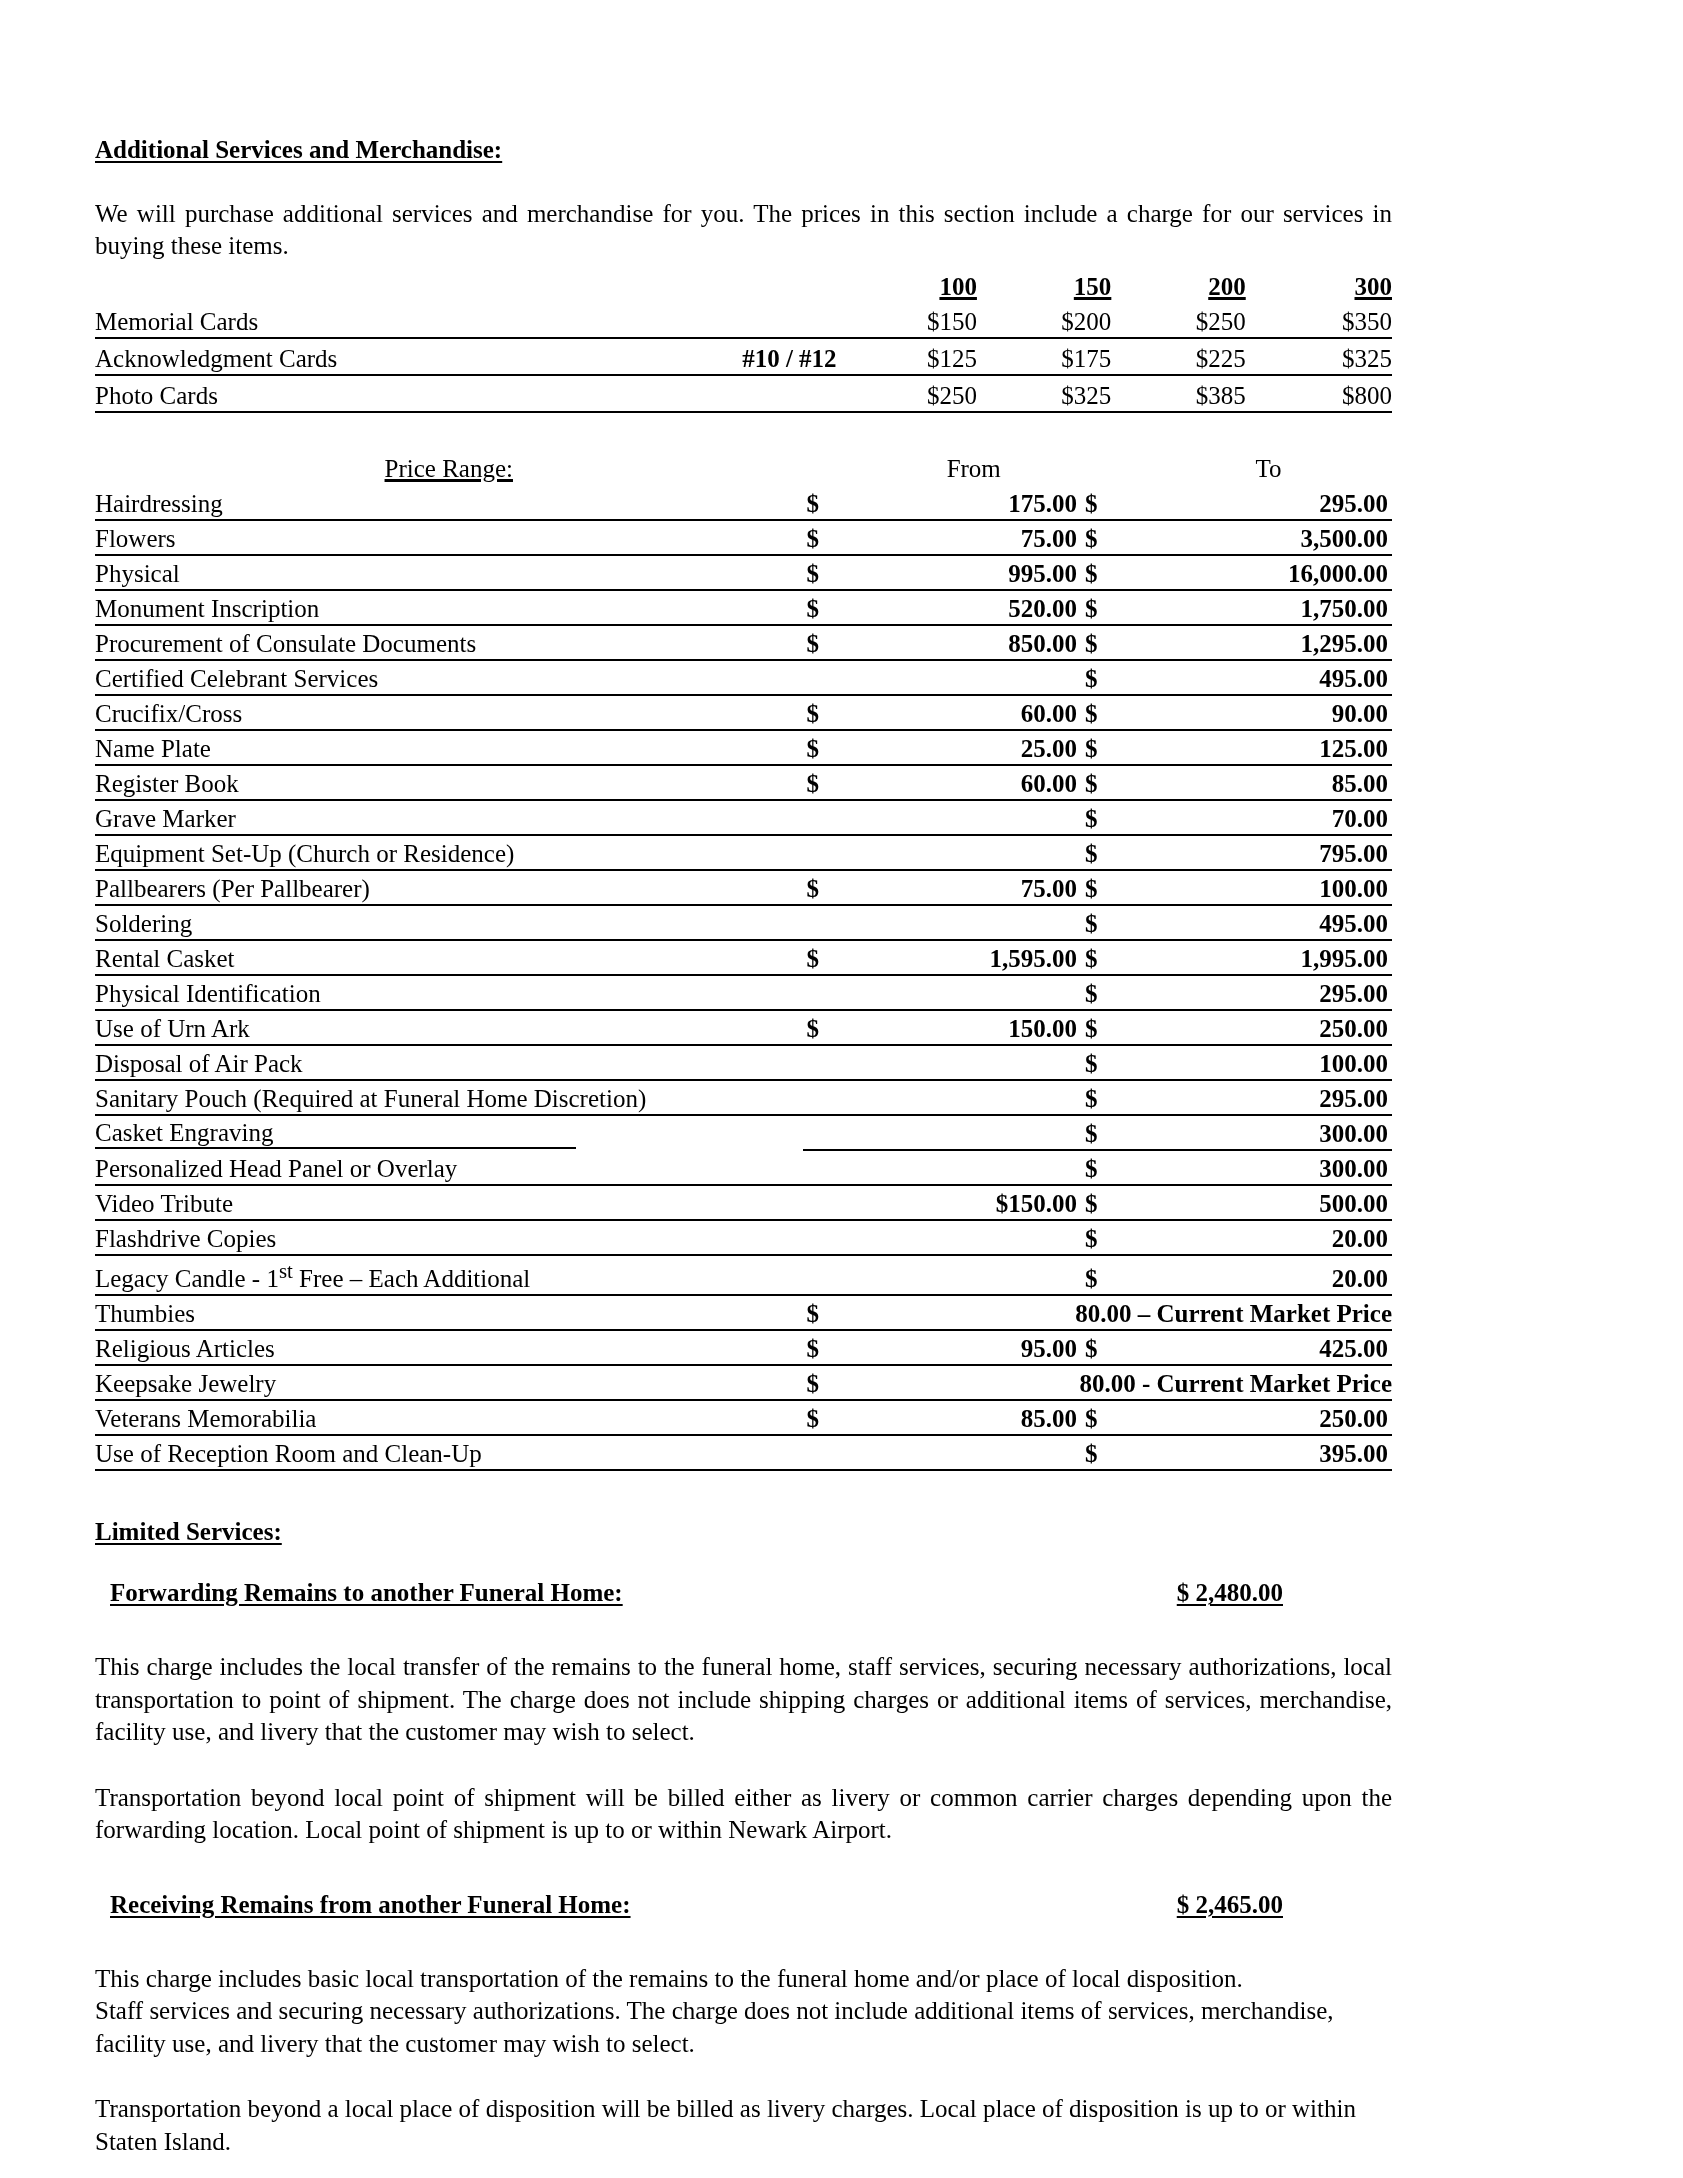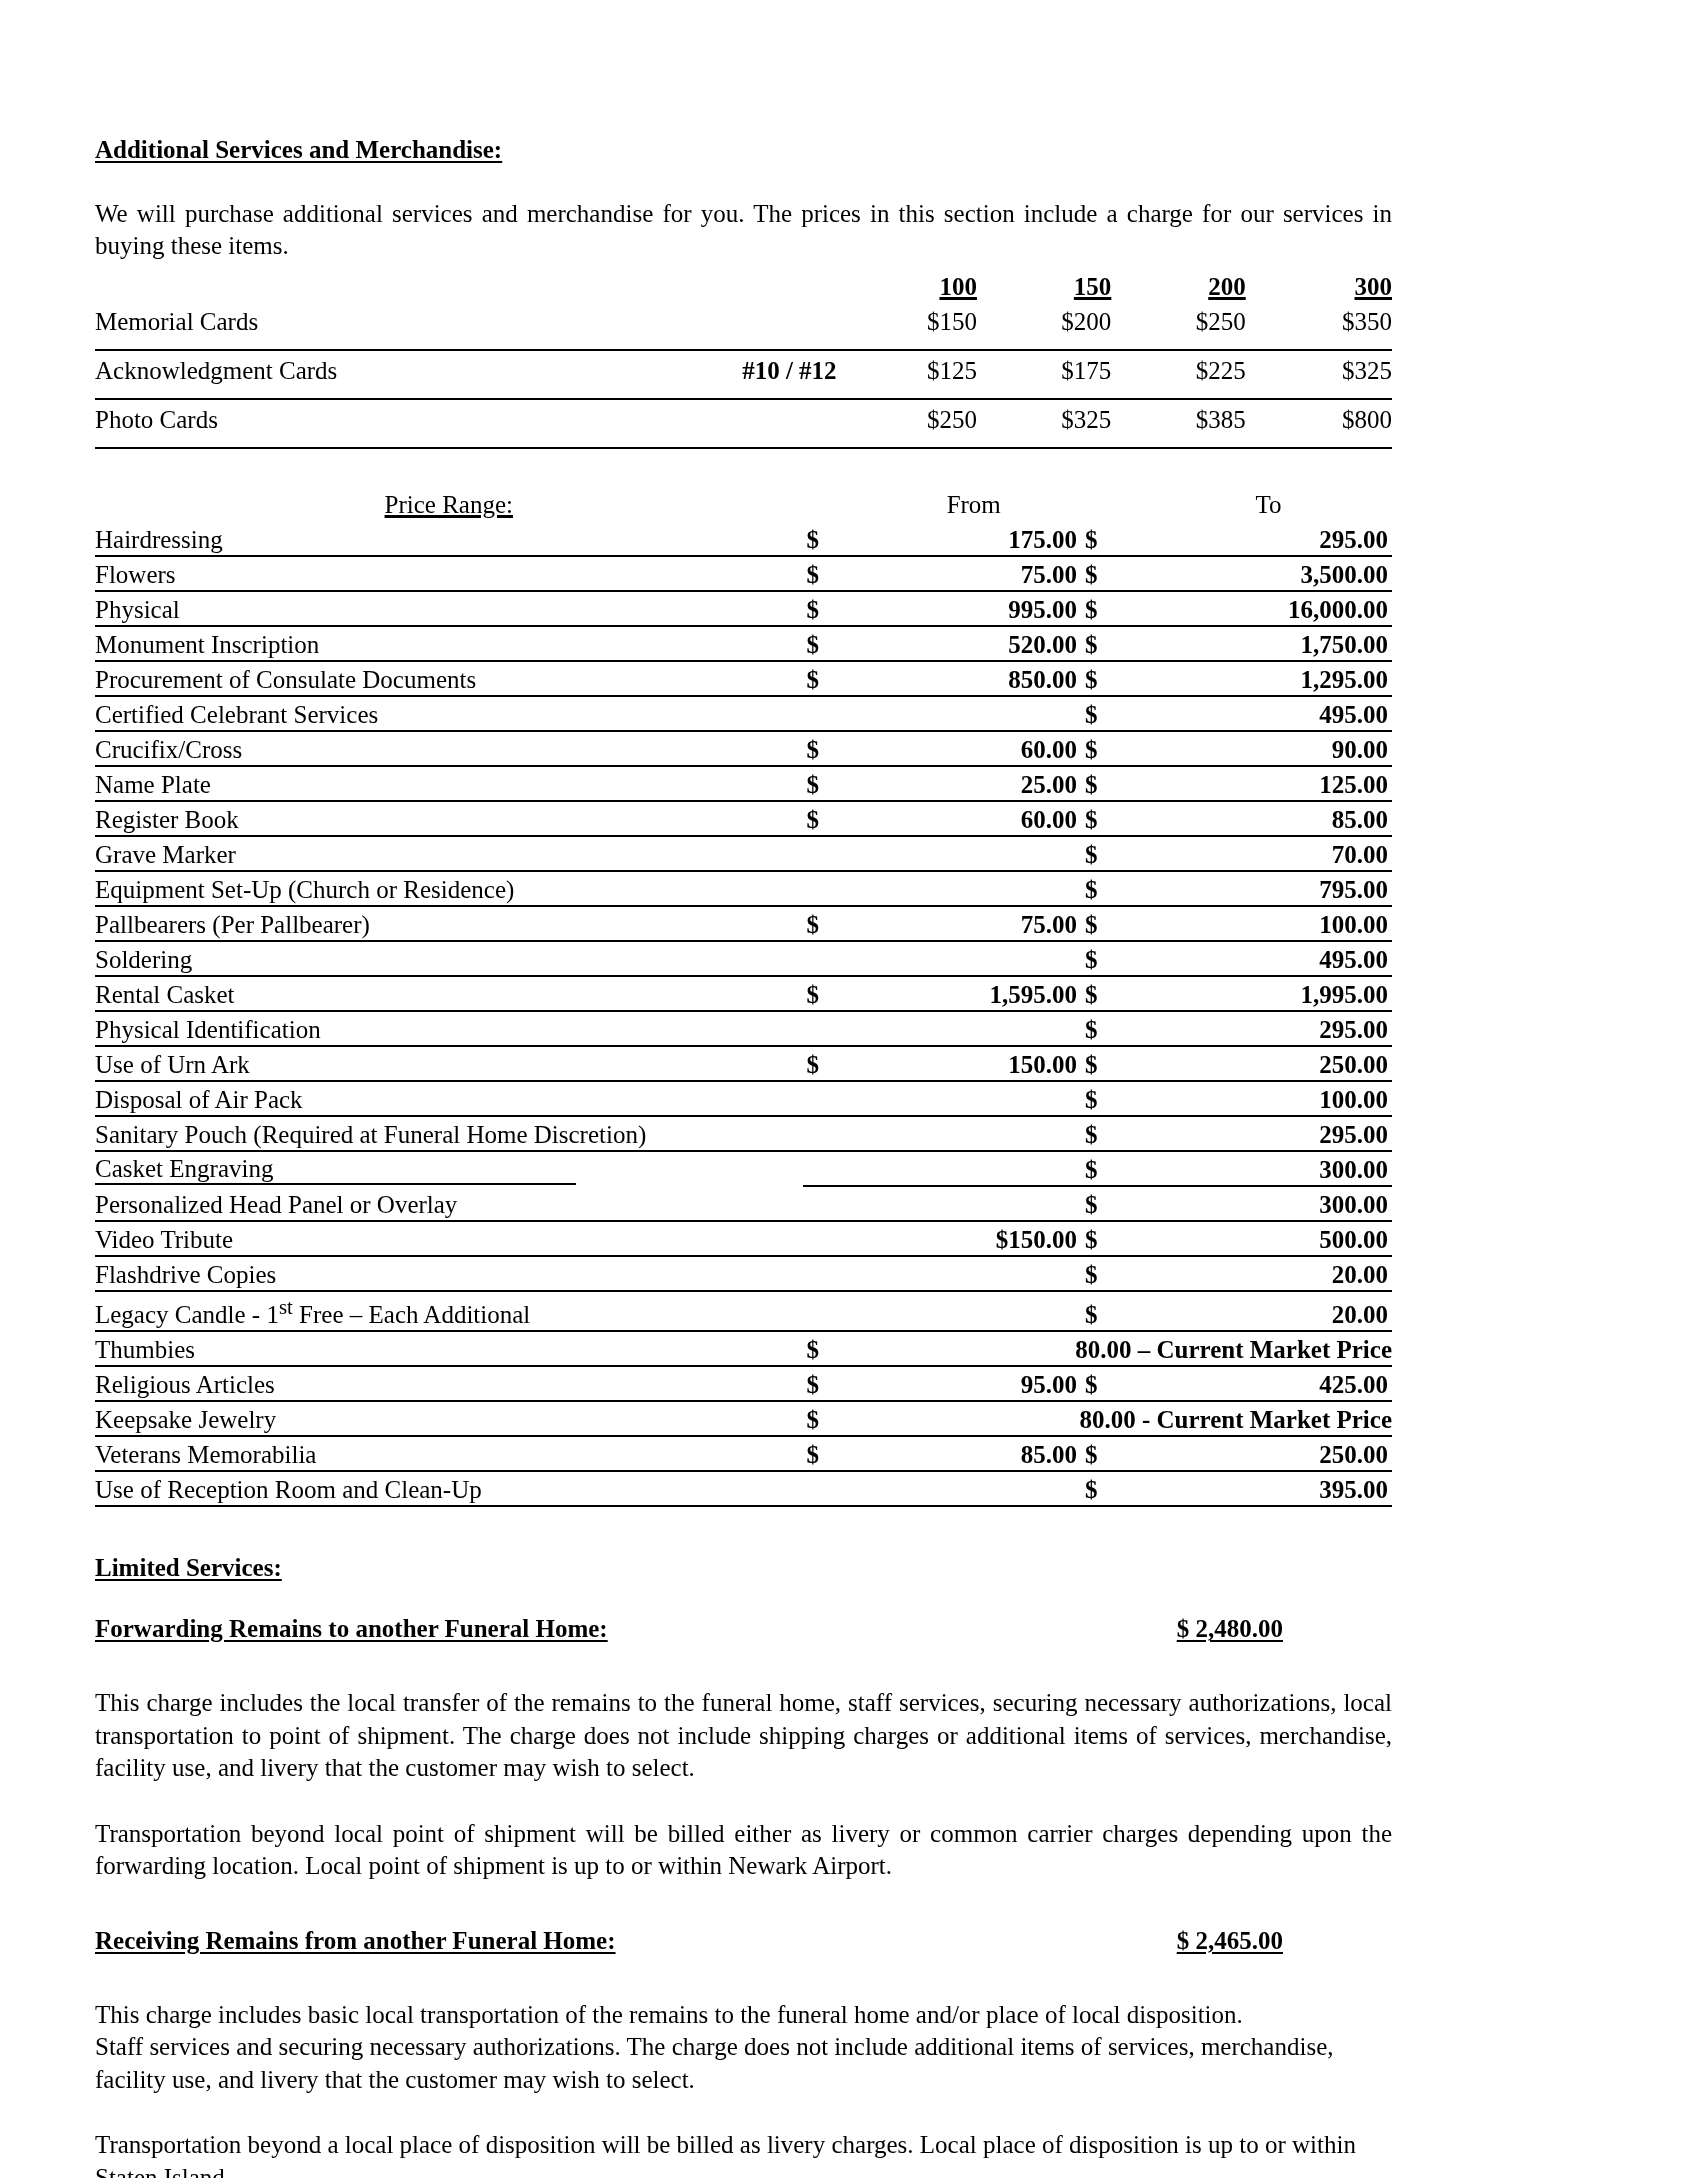--- a/index.html
+++ b/index.html
@@ -73,21 +73,21 @@
     font-weight: bold;
     padding-bottom: 1px;
   }
   table.cards .hdr td.qty span {
     text-decoration: underline;
     text-decoration-thickness: 2.6px;
     text-underline-offset: 2px;
   }
   table.cards tr.crow td {
     border-bottom: 2.4px solid #000;
-    padding-bottom: 13px;
+    padding-bottom: 1px;
     padding-top: 4px;
     height: 30px;
   }
   table.cards tr.crow td.label { text-align: left; }
   table.cards tr.crow td.sub   { text-align: right; font-weight: bold; padding-left: 18px;}
   table.cards tr.crow td.price { text-align: right; font-weight: normal; }
 
   
   table.prices {
     border-collapse: collapse;
@@ -141,20 +141,21 @@
     display: flex;
     justify-content: space-between;
     align-items: baseline;
     font-size: 25px;
     font-weight: bold;
   }
   .ls-line .lbl span, .ls-line .amt span {
     text-decoration: underline;
     text-decoration-thickness: 2.4px;
     text-underline-offset: 3px;
+    margin-left: 15px;
   }
   .ls-line .amt { padding-right: 109px; }
 </style>
 </head>
 <body>
 
 <div class="page">
   <div class="content">
 
     <div class="section-head">

